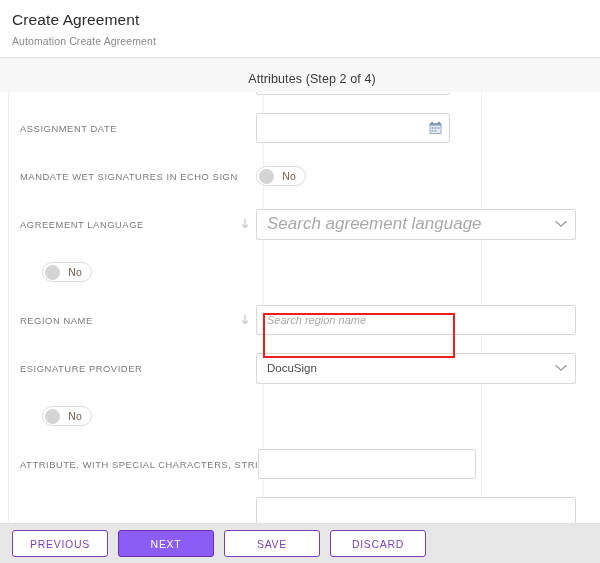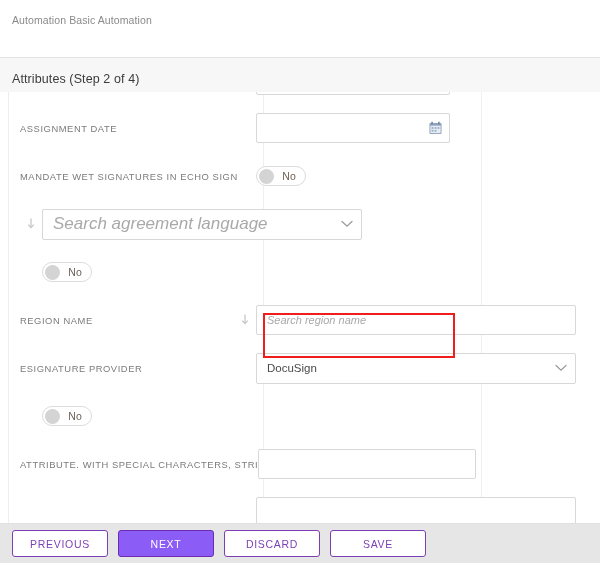--- a/index.html
+++ b/index.html
@@ -32,21 +32,22 @@
   }
 
   
   .stepbar {
     height: 44px;
     background: #f7f7f7;
     border-top: 1px solid #e3e3e3;
     border-bottom: 1px solid #dedede;
     display: flex;
     align-items: center;
-    padding-left: 12px;
+    padding-left: 24px;
+    justify-content: center;
   }
   .stepbar-title {
     font-size: 12.5px;
     color: #3b3b3b;
     letter-spacing: .1px;
   }
 
   
   .form-region {
     position: absolute;
@@ -203,21 +204,22 @@
     position: absolute; left: 0; bottom: 39px;
     width: 600px; height: 1px; background: #e0e0e0;
   }
 </style>
 </head>
 <body>
 
 <div id="app">
 
   <div class="header">
-    <div class="page-subtitle">Automation Basic Automation</div>
+    <div class="page-title">Create Agreement</div>
+    <div class="page-subtitle">Automation Create Agreement</div>
   </div>
 
   <div class="stepbar">
     <div class="stepbar-title">Attributes (Step 2 of 4)</div>
   </div>
 
   <div class="form-region">
     <div class="vrule left"></div>
     <div class="vrule mid"></div>
     <div class="vrule right"></div>
@@ -258,20 +260,21 @@
         <div class="ctrl-wrap">
           <div class="indent-icon"></div>
           <div class="toggle">
             <div class="knob"></div>
             <span class="toggle-text">No</span>
           </div>
         </div>
       </div>
 
       <div class="row">
+        <div class="label">AGREEMENT LANGUAGE</div>
         <div class="ctrl-wrap">
           <div class="indent-icon">
             <svg width="9" height="13" viewBox="0 0 9 13">
               <path d="M4 0.5 V9" stroke="#c4c4c4" stroke-width="1.2" fill="none"></path>
               <path d="M1.3 6.6 L4 9.6 L6.7 6.6" stroke="#c4c4c4" stroke-width="1.2" fill="none"></path>
             </svg>
           </div>
           <div class="sel-wrap">
             <div class="selbox placeholder-text">Search agreement language</div>
             <svg class="chev" viewBox="0 0 12 8">
@@ -344,17 +347,17 @@
 
     </div>
   </div>
 
   <div class="annot-box" style="left:263px; top:313px; width:192px; height:45px;"></div>
 
   <div class="footer-topline"></div>
   <div class="footer">
     <button class="btn">PREVIOUS</button>
     <button class="btn primary">NEXT</button>
+    <button class="btn">SAVE</button>
     <button class="btn">DISCARD</button>
-    <button class="btn">SAVE</button>
   </div>
 
 </div>
 
 </body></html>

